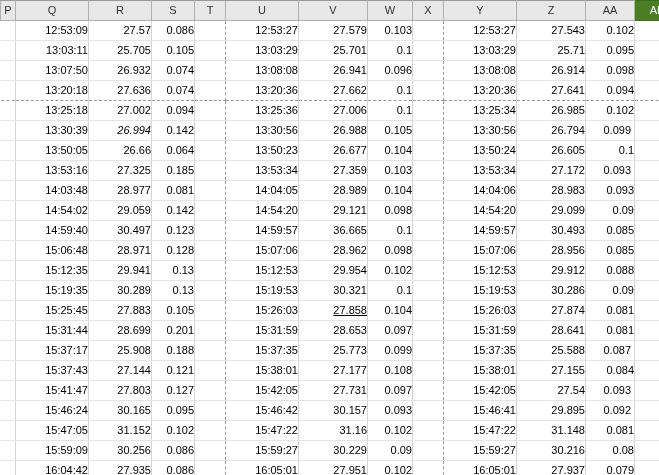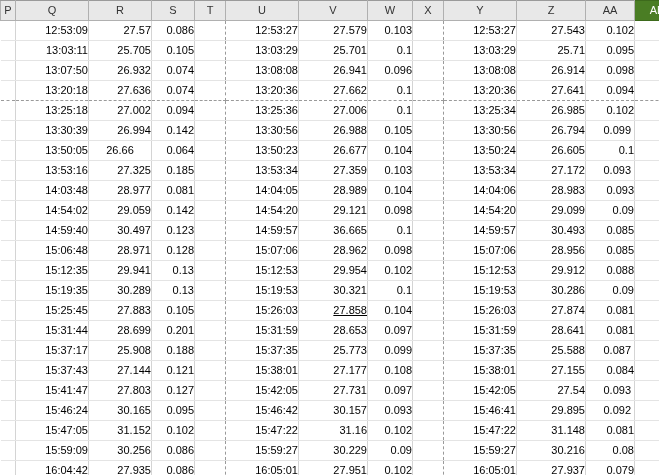--- a/index.html
+++ b/index.html
@@ -151,38 +151,38 @@
         <td style="width: 44px;">0.1</td>
         <td class="dashv" style="width: 30px;"></td>
         <td style="width: 72px;">13:25:34</td>
         <td style="width: 68px;">26.985</td>
         <td style="width: 48px;">0.102</td>
         <td style="width: 44px;"></td>
       </tr>
       <tr>
         <td style="width: 14px;"></td>
         <td style="width: 72px;">13:30:39</td>
-        <td style="width: 62px;">26.994</td>
+        <td style="width: 62px; font-style: italic;">26.994</td>
         <td style="width: 42px;">0.142</td>
         <td class="dashv" style="width: 30px;"></td>
         <td style="width: 72px;">13:30:56</td>
         <td style="width: 68px;">26.988</td>
         <td style="width: 44px;">0.105</td>
         <td class="dashv" style="width: 30px;"></td>
         <td style="width: 72px;">13:30:56</td>
         <td style="width: 68px;">26.794</td>
         <td style="width: 48px; position: relative;">
           <span class="cellwrap">0.099</span>
         </td>
         <td style="width: 44px;"></td>
       </tr>
       <tr>
         <td style="width: 14px;"></td>
         <td style="width: 72px;">13:50:05</td>
-        <td style="width: 62px; text-align: center;">26.66</td>
+        <td style="width: 62px;">26.66</td>
         <td style="width: 42px;">0.064</td>
         <td class="dashv" style="width: 30px;"></td>
         <td style="width: 72px;">13:50:23</td>
         <td style="width: 68px;">26.677</td>
         <td style="width: 44px;">0.104</td>
         <td class="dashv" style="width: 30px;"></td>
         <td style="width: 72px;">13:50:24</td>
         <td style="width: 68px;">26.605</td>
         <td style="width: 48px;">0.1</td>
         <td style="width: 44px;"></td>

